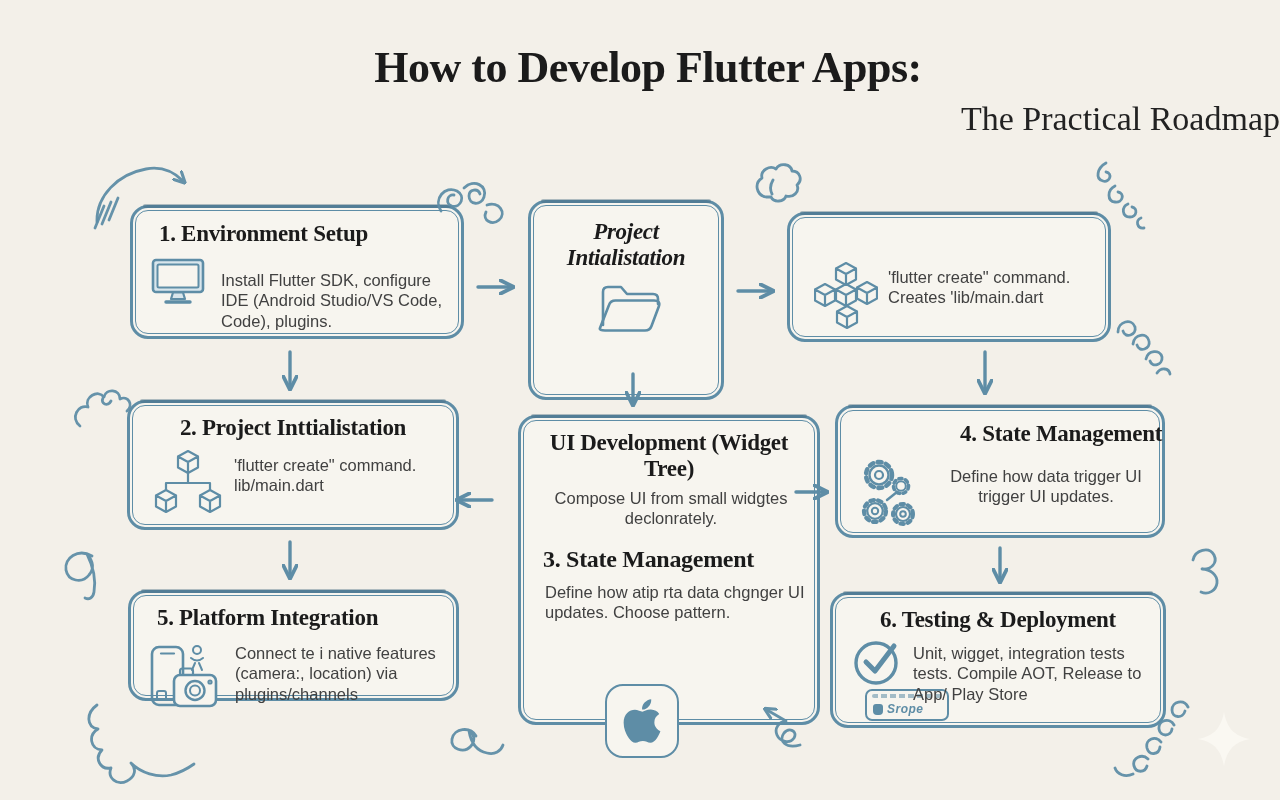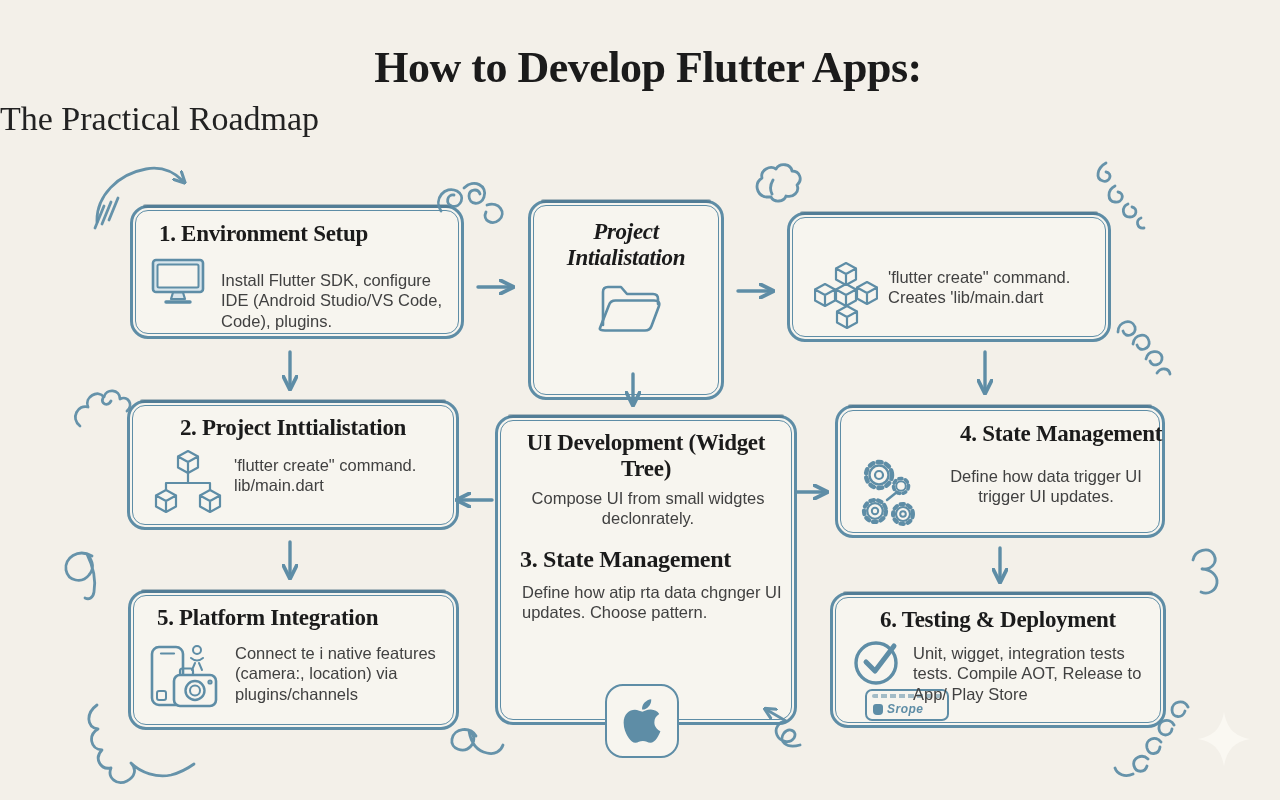--- a/index.html
+++ b/index.html
@@ -11,21 +11,21 @@
     --icon-screen-fill:#d9e6ec;
     --sparkle:#faf8f2;
   }
   *{margin:0;padding:0;box-sizing:border-box;}
   html,body{width:1280px;height:800px;overflow:hidden;}
   body{background:var(--background);font-family:"Liberation Sans",sans-serif;position:relative;}
   .stage{position:absolute;inset:0;width:1280px;height:800px;}
 
   .title-line1{position:absolute;top:42px;left:0;width:1280px;text-align:center;
     font-family:"Liberation Serif",serif;font-weight:700;font-size:44px;color:var(--heading-text);letter-spacing:-0.5px;padding-left:16px;}
-  .title-line2{position:absolute;top:100px;left:0;width:1280px;text-align:left;
+  .title-line2{position:absolute;top:100px;left:0;width:1280px;text-align:right;
     font-family:"Liberation Serif",serif;font-weight:400;font-size:34px;color:#222;}
 
   .box{position:absolute;border:3px solid var(--accent);border-radius:18px;background:var(--box-fill);}
   .box .liner{position:absolute;inset:2px;border:1.7px solid var(--accent);border-radius:13px;pointer-events:none;}
   .box::before{content:"";position:absolute;top:-4px;left:10px;right:10px;height:4px;
     background:rgba(62,100,124,.38);border-radius:4px;}
 
   .bh{position:absolute;left:0;right:0;font-family:"Liberation Serif",serif;font-weight:700;
     font-size:23px;color:var(--heading-text);letter-spacing:-0.3px;white-space:nowrap;}
   .bh.center{text-align:center;}
@@ -100,21 +100,21 @@
     <div class="bh center" style="top:12px;">2. Project Inttialistation</div>
     <svg class="line icon" style="left:22px;top:46px;" width="72" height="74" viewBox="0 0 72 74">
       <path stroke-width="2.2" d="M36 2 L46 7.5 L46 18.5 L36 24 L26 18.5 L26 7.5 Z M26 7.5 L36 13 L46 7.5 M36 13 L36 24"></path>
       <path stroke-width="2.2" d="M36 24 V34 M14 34 H58 M14 34 V41 M58 34 V41"></path>
       <path stroke-width="2.2" d="M14 41 L24 46.5 L24 57.5 L14 63 L4 57.5 L4 46.5 Z M4 46.5 L14 52 L24 46.5 M14 52 L14 63"></path>
       <path stroke-width="2.2" d="M58 41 L68 46.5 L68 57.5 L58 63 L48 57.5 L48 46.5 Z M48 46.5 L58 52 L68 46.5 M58 52 L58 63"></path>
     </svg>
     <div class="bb" style="left:104px;top:52px;width:230px;">'flutter create" command. lib/main.dart</div>
   </div>
 
-  <div class="box" style="left:495px;top:415px;width:302px;height:310px;">
+  <div class="box" style="left:518px;top:415px;width:302px;height:310px;">
     <div class="liner"></div>
     <div class="bh center wrap" style="top:12px;left:24px;right:24px;">UI Development (Widget Tree)</div>
     <div class="bb" style="left:30px;top:70px;width:240px;text-align:center;">Compose UI from small widgtes declonrately.</div>
     <div class="bh" style="top:128px;left:22px;font-size:24px;">3. State Management</div>
     <div class="bb" style="left:24px;top:164px;width:262px;">Define how atip rta data chgnger UI updates. Choose pattern.</div>
   </div>
 
   <div class="box" style="left:835px;top:405px;width:330px;height:133px;">
     <div class="liner"></div>
     <div class="bh" style="top:13px;left:30px;text-align:right;">4. State Management</div>
@@ -128,21 +128,21 @@
       <circle cx="19" cy="55" r="11" stroke-width="4.2" stroke-dasharray="3.6 4.2"></circle>
       <circle cx="19" cy="55" r="7.8" stroke-width="2.3"></circle>
       <circle cx="19" cy="55" r="3.2" stroke-width="2"></circle>
       <circle cx="47" cy="58" r="10" stroke-width="4" stroke-dasharray="3.4 4"></circle>
       <circle cx="47" cy="58" r="7" stroke-width="2.2"></circle>
       <circle cx="47" cy="58" r="2.8" stroke-width="2"></circle>
     </svg>
     <div class="bb" style="left:92px;top:58px;width:232px;text-align:center;">Define how data trigger UI trigger UI updates.</div>
   </div>
 
-  <div class="box" style="left:128px;top:590px;width:331px;height:140px;">
+  <div class="box" style="left:128px;top:590px;width:331px;height:111px;">
     <div class="liner"></div>
     <div class="bh" style="top:12px;left:26px;">5. Platform Integration</div>
     <svg class="line icon" style="left:16px;top:46px;" width="80" height="88" viewBox="0 0 80 88">
       <rect x="5" y="8" width="31" height="58" rx="7" stroke-width="2.6"></rect>
       <path d="M14 14.5 H27" stroke-width="2.2"></path>
       <rect x="10" y="52" width="9" height="9" rx="2" stroke-width="2"></rect>
       <circle cx="50" cy="11" r="4" stroke-width="2"></circle>
       <path d="M44 19 q6 5 12 0 M48 24 l-3 7 M52 24 l3 7" stroke-width="2"></path>
       <rect x="27" y="36" width="42" height="31" rx="6" stroke-width="2.6" style="fill:var(--box-fill);"></rect>
       <path d="M33 36 v-4 q0-2.5 2.5-2.5 h8 q2.5 0 2.5 2.5 v4" stroke-width="2.2"></path>

